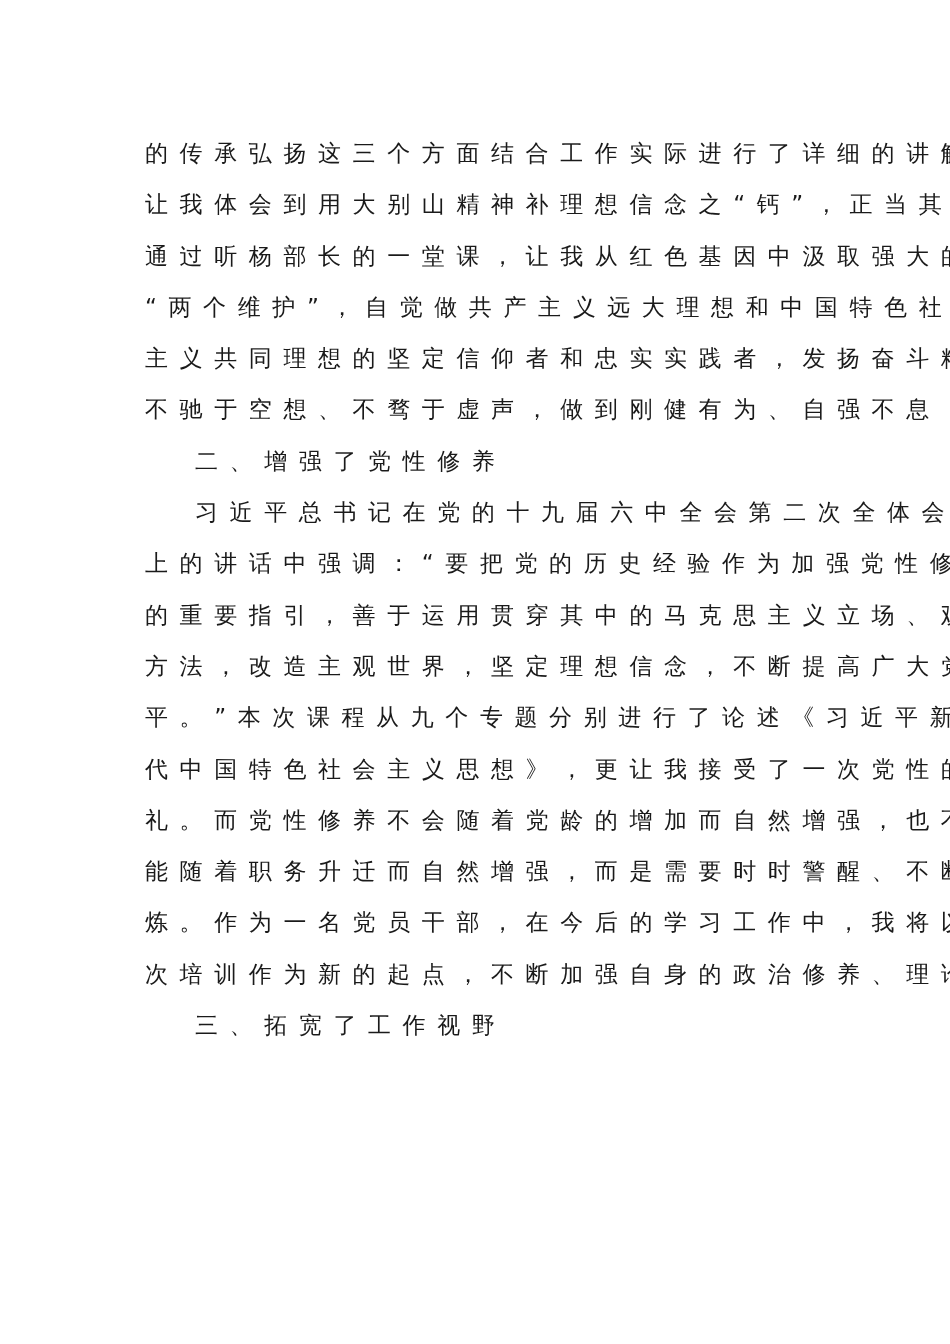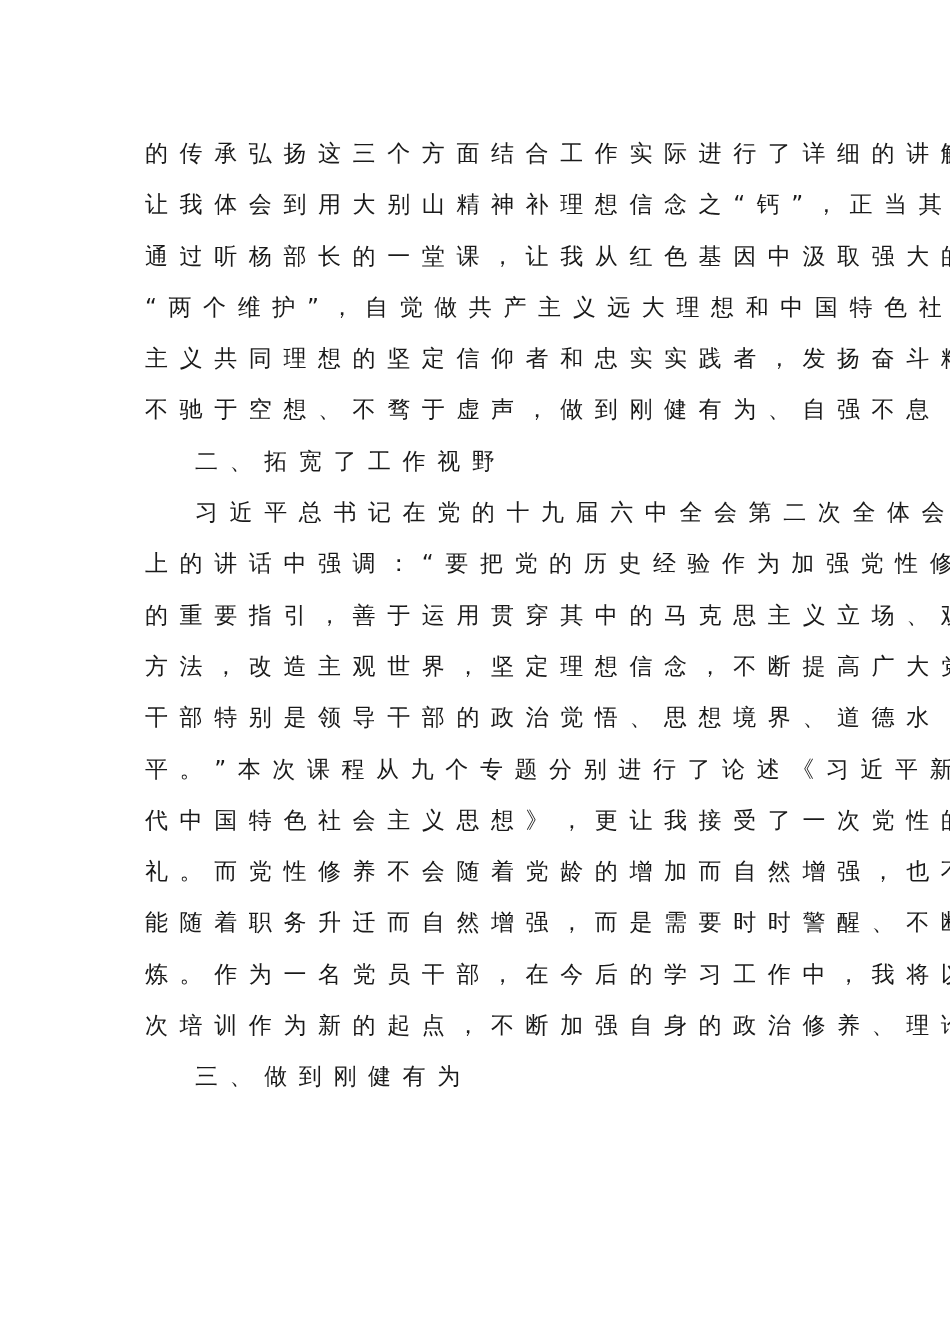--- a/index.html
+++ b/index.html
@@ -35,26 +35,25 @@
 </head>
 <body>
 
 <div class="page">
   <div class="line">的传承弘扬这三个方面结合工作实际进行了详细的讲解，</div>
   <div class="line">让我体会到用大别山精神补理想信念之“钙”，正当其时</div>
   <div class="line">通过听杨部长的一堂课，让我从红色基因中汲取强大的信</div>
   <div class="line">“两个维护”，自觉做共产主义远大理想和中国特色社会</div>
   <div class="line">主义共同理想的坚定信仰者和忠实实践者，发扬奋斗精神</div>
   <div class="line">不驰于空想、不骛于虚声，做到刚健有为、自强不息，对</div>
-  <div class="line indent">二、拓宽了工作视野</div>
+  <div class="line indent">二、增强了党性修养</div>
   <div class="line indent">习近平总书记在党的十九届六中全会第二次全体会议</div>
   <div class="line">上的讲话中强调：“要把党的历史经验作为加强党性修养</div>
   <div class="line">的重要指引，善于运用贯穿其中的马克思主义立场、观点</div>
   <div class="line">方法，改造主观世界，坚定理想信念，不断提高广大党员</div>
-  <div class="line">干部特别是领导干部的政治觉悟、思想境界、道德水</div>
   <div class="line">平。”本次课程从九个专题分别进行了论述《习近平新时</div>
   <div class="line">代中国特色社会主义思想》，更让我接受了一次党性的洗</div>
   <div class="line">礼。而党性修养不会随着党龄的增加而自然增强，也不可</div>
   <div class="line">能随着职务升迁而自然增强，而是需要时时警醒、不断锤</div>
   <div class="line">炼。作为一名党员干部，在今后的学习工作中，我将以此</div>
   <div class="line">次培训作为新的起点，不断加强自身的政治修养、理论修</div>
-  <div class="line indent">三、做到刚健有为</div>
+  <div class="line indent">三、拓宽了工作视野</div>
 </div>
 
 </body></html>

